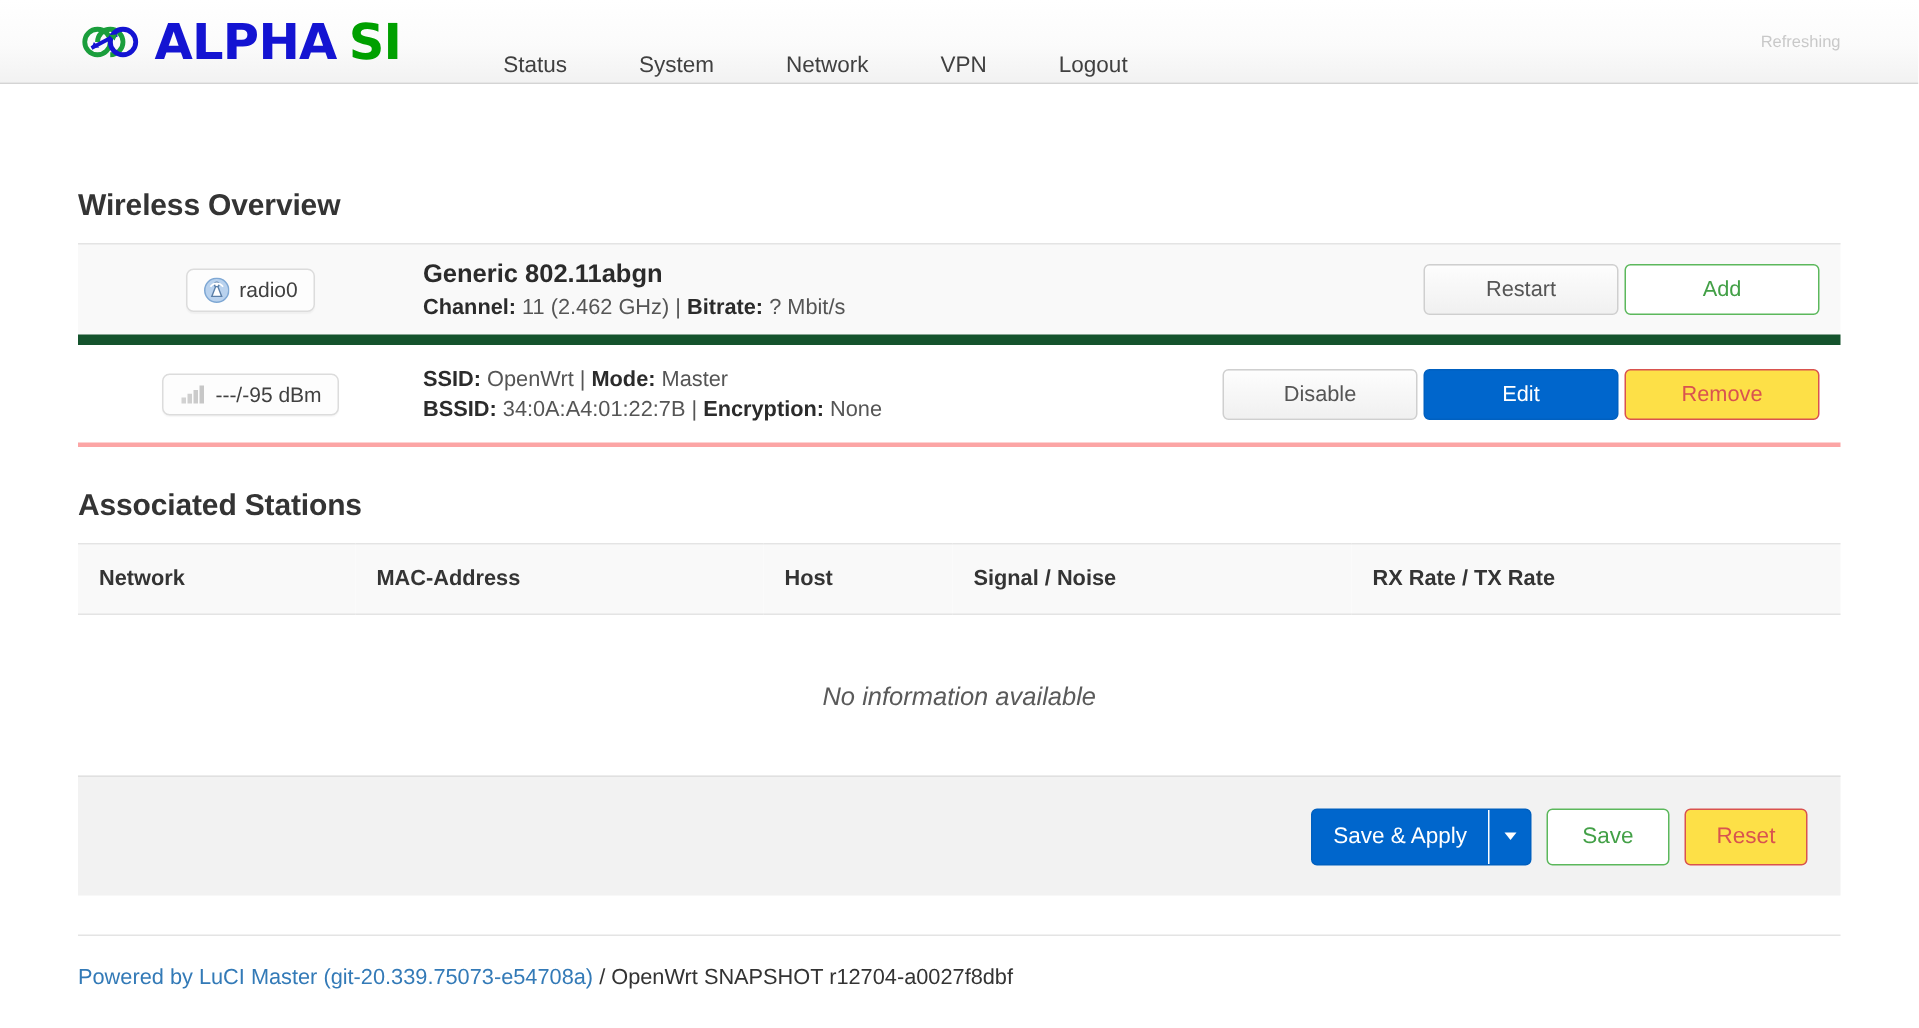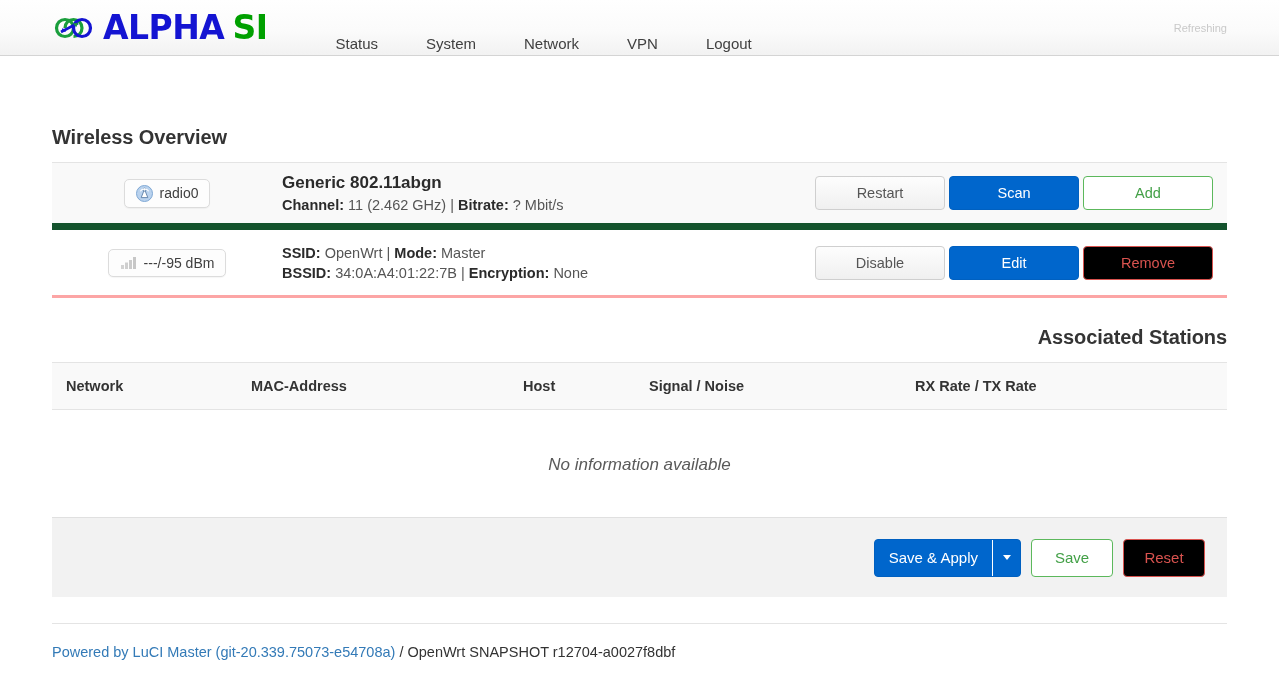--- a/index.html
+++ b/index.html
@@ -60,21 +60,21 @@
   
   .page { padding: 0 52px; }
 
   h2.section-title {
     font-size: 20px;
     font-weight: bold;
     color: #343434;
     margin: 70px 0 13px 0;
     letter-spacing: -0.1px;
   }
-  h2.section-title.tight { margin-top: 28px; text-align: right; }
+  h2.section-title.tight { margin-top: 28px; }
 
   
   .wtable { width: 1175px; border-collapse: collapse; }
   .wrow { display: flex; align-items: center; min-height: 68px; }
   .wrow.shaded {
     background: #f9f9f9;
     border-top: 1px solid #e4e4e4;
     border-bottom: 7px solid #14532d;
   }
   .wrow.plain { border-bottom: 3px solid #fca5a5; }
@@ -135,21 +135,21 @@
     color: #ffffff;
     min-width: 130px;
   }
   .btn-success {
     background: #ffffff;
     border: 1px solid #5cb85c;
     color: #43a047;
     min-width: 130px;
   }
   .btn-danger {
-    background: #000000;
+    background: #fde047;
     border: 1px solid #d9534f;
     color: #d9534f;
     min-width: 130px;
   }
 
   
   .stable { width: 1175px; border-collapse: collapse; font-size: 14.5px; }
   .stable thead th {
     background: #f9f9f9;
     border-top: 1px solid #e4e4e4;
@@ -277,21 +277,20 @@
         <div class="info-line">
           <b>Channel:</b>
           <span>11 (2.462 GHz)</span>
           <span>|</span>
           <b>Bitrate:</b>
           <span>? Mbit/s</span>
         </div>
       </div>
       <div class="col-btns">
         <span class="btn btn-neutral">Restart</span>
-        <span class="btn btn-primary">Scan</span>
         <span class="btn btn-success">Add</span>
       </div>
     </div>
 
     <div class="wrow plain">
       <div class="col-badge">
         <span class="badge">
           <svg width="17" height="15" viewBox="0 0 17 15">
             <rect x="1" y="10" width="3" height="4" fill="#d2d2d2"></rect>
             <rect x="5" y="7.5" width="3" height="6.5" fill="#cfcfcf"></rect>

